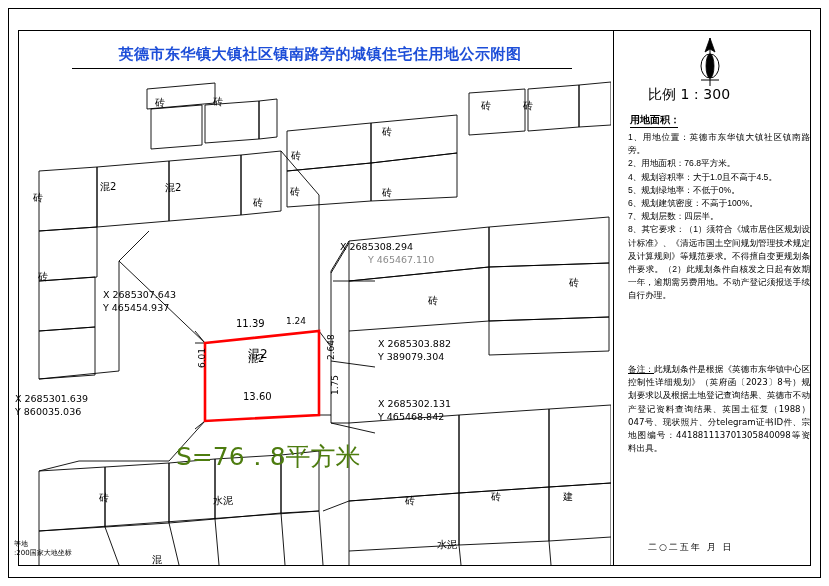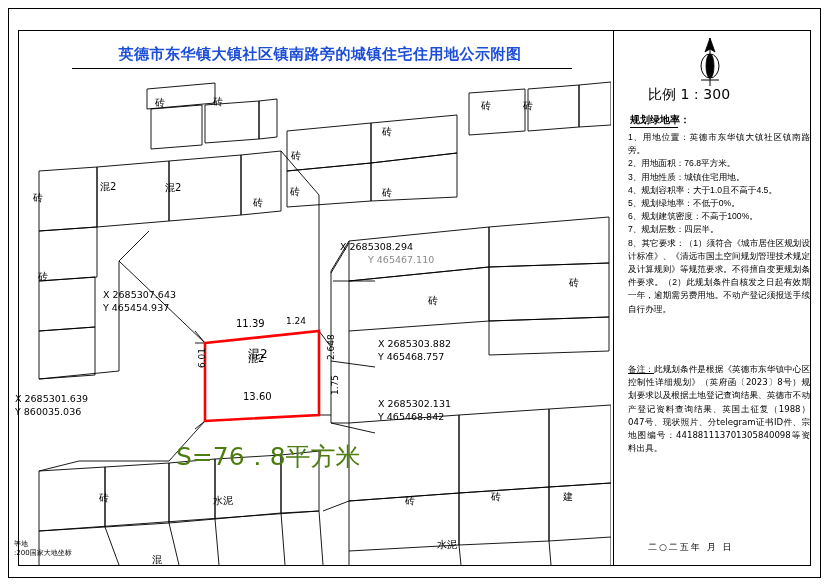--- a/index.html
+++ b/index.html
@@ -221,21 +221,21 @@
 
   <div class="bld" style="left:248px;top:346px;font-size:12px;">混2</div>
 
   <div class="coord" style="left:340px;top:240px;">X 2685308.294</div>
   <div class="coord" style="left:340px;top:253px;color:#8a8a8a;margin-left:28px;">Y 465467.110</div>
 
   <div class="coord" style="left:103px;top:288px;">X 2685307.643</div>
   <div class="coord" style="left:103px;top:301px;">Y 465454.937</div>
 
   <div class="coord" style="left:378px;top:337px;">X 2685303.882</div>
-  <div class="coord" style="left:378px;top:350px;">Y 465468.757</div>
+  <div class="coord" style="left:378px;top:350px;">Y 389079.304</div>
 
   <div class="coord" style="left:15px;top:392px;">X 2685301.639</div>
   <div class="coord" style="left:15px;top:405px;">Y 860035.036</div>
 
   <div class="coord" style="left:378px;top:397px;">X 2685302.131</div>
   <div class="coord" style="left:378px;top:410px;">Y 465468.842</div>
 
   <div class="dim" style="left:236px;top:318px;">11.39</div>
   <div class="dim" style="left:286px;top:316px;font-size:9px;">1.24</div>
   <div class="dim rot90" style="left:326px;top:360px;font-size:9px;">2.648</div>
@@ -249,27 +249,26 @@
     <svg width="34" height="52" viewBox="0 0 34 52">
       <path d="M17 2 L17 50" stroke="#000" stroke-width="1"></path>
       <path d="M17 2 L12 16 L17 13 L22 16 Z" fill="#000" stroke="#000" stroke-width="0.8"></path>
       <ellipse cx="17" cy="30" rx="9" ry="12" fill="none" stroke="#000" stroke-width="1"></ellipse>
       <ellipse cx="17" cy="30" rx="4" ry="12" fill="#000" stroke="#000" stroke-width="0.8"></ellipse>
       <path d="M8 44 L26 44" stroke="#000" stroke-width="1"></path>
     </svg>
   </div>
   <div class="scale-label">比例  1：300</div>
 
-  <div class="panel-head">规划绿地率：</div>
+  <div class="panel-head">用地面积：</div>
   <div class="panel-head-u"></div>
 
   <div class="panel-body" id="conditions-list">
       <p>1、用地位置：英德市东华镇大镇社区镇南路旁。</p>
       <p>2、用地面积：76.8平方米。</p>
-      <p>3、用地性质：城镇住宅用地。</p>
       <p>4、规划容积率：大于1.0且不高于4.5。</p>
       <p>5、规划绿地率：不低于0%。</p>
       <p>6、规划建筑密度：不高于100%。</p>
       <p>7、规划层数：四层半。</p>
       <p>8、其它要求：（1）须符合《城市居住区规划设计标准》、《清远市国土空间规划管理技术规定及计算规则》等规范要求。不得擅自变更规划条件要求。（2）此规划条件自核发之日起有效期一年，逾期需另费用地。不动产登记须报送手续自行办理。</p>
     </div>
 
   <div class="panel-note">
     <span class="u">备注：</span><span>此规划条件是根据《英德市东华镇中心区控制性详细规划》（英府函〔2023〕8号）规划要求以及根据土地登记查询结果、英德市不动产登记资料查询结果、英国土征复（1988）047号、现状照片、分telegram证书ID件、宗地图编号：441881113701305840098等资料出具。</span>
   </div>

